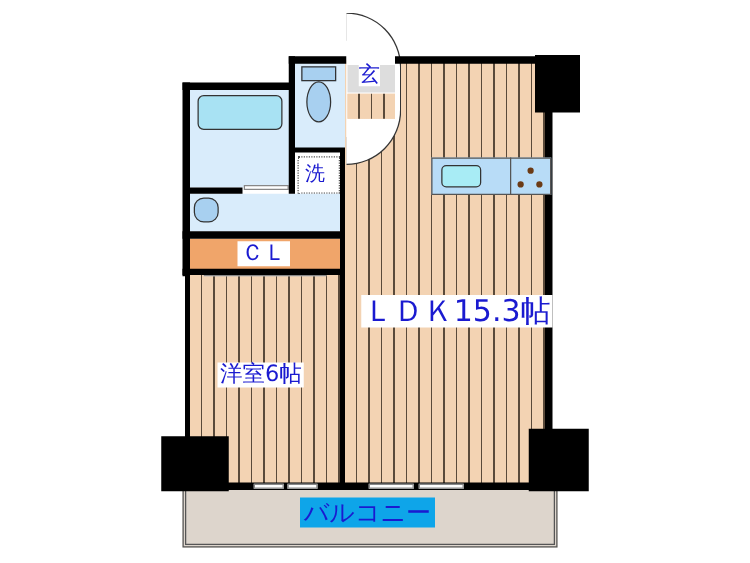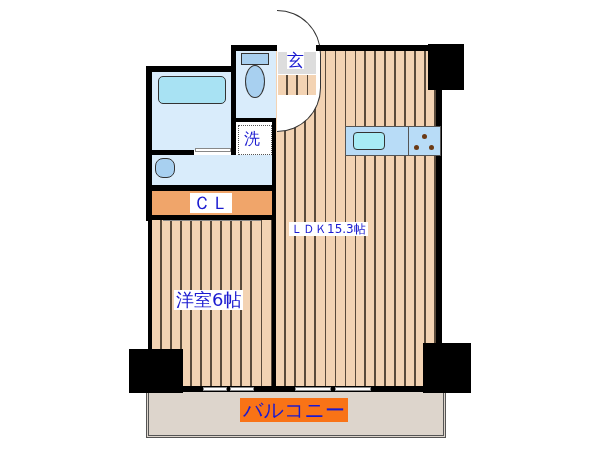--- a/index.html
+++ b/index.html
@@ -8,21 +8,21 @@
   .wall{background:#000;}
   .floor{background-color:#f3d3b3;background-image:repeating-linear-gradient(90deg,#f3d3b3 0px,#f3d3b3 8.5px,#5a4a3a 8.5px,#5a4a3a 10px);}
   .wet{background:#d9ecfb;}
   .label{color:#1a1ad0;background:#fff;font-family:"DejaVu Sans",sans-serif;line-height:1;white-space:nowrap;}
   .window{background:#fff;border:1px solid #888;}
 </style>
 </head>
 <body>
 
 <div class="abs" style="left:146px;top:388px;width:300px;height:50px;background:#ddd5cc;border:3px double #555;"></div>
-<div class="abs label" style="left:240px;top:398px;font-size:20px;padding:2px 3px;background:#f97316;">バルコニー</div>
+<div class="abs label" style="left:240px;top:398px;font-size:20px;padding:2px 3px;background:#0ea5e9;">バルコニー</div>
 
 <div class="abs floor" style="left:276px;top:48px;width:160px;height:342px;"></div>
 
 <div class="abs floor" style="left:152px;top:220px;width:122px;height:170px;"></div>
 
 <div class="abs wet" style="left:150px;top:72px;width:82px;height:78px;"></div>
 <div class="abs" style="left:158px;top:76px;width:68px;height:28px;background:#a8e2f3;border:1.5px solid #333;border-radius:5px;"></div>
 <div class="abs" style="left:195px;top:148px;width:36px;height:4px;background:#fff;border:1px solid #888;"></div>
 
 <div class="abs wet" style="left:236px;top:50px;width:40px;height:70px;"></div>
@@ -67,14 +67,14 @@
 <div class="abs wall" style="left:129px;top:349px;width:54px;height:44px;"></div>
 <div class="abs wall" style="left:423px;top:343px;width:48px;height:50px;"></div>
 
 <div class="abs" style="left:345px;top:126px;width:96px;height:30px;background:#b8dcf7;border:1px solid #555;"></div>
 <div class="abs" style="left:353px;top:132px;width:32px;height:18px;background:#a8ecf5;border:1.5px solid #333;border-radius:4px;"></div>
 <div class="abs" style="left:408px;top:126px;width:1px;height:30px;background:#555;"></div>
 <div class="abs" style="left:422px;top:134px;width:5px;height:5px;background:#6b3a15;border-radius:50%;"></div>
 <div class="abs" style="left:414px;top:145px;width:5px;height:5px;background:#6b3a15;border-radius:50%;"></div>
 <div class="abs" style="left:429px;top:145px;width:5px;height:5px;background:#6b3a15;border-radius:50%;"></div>
 
-<div class="abs label" style="left:289px;top:222px;font-size:12px;padding:1px 2px;">ＬＤＫ15.3帖</div>
+<div class="abs label" style="left:289px;top:236px;font-size:24px;padding:1px 2px;">ＬＤＫ15.3帖</div>
 <div class="abs label" style="left:174px;top:290px;font-size:18px;padding:1px 2px;">洋室6帖</div>
 
 </body></html>

